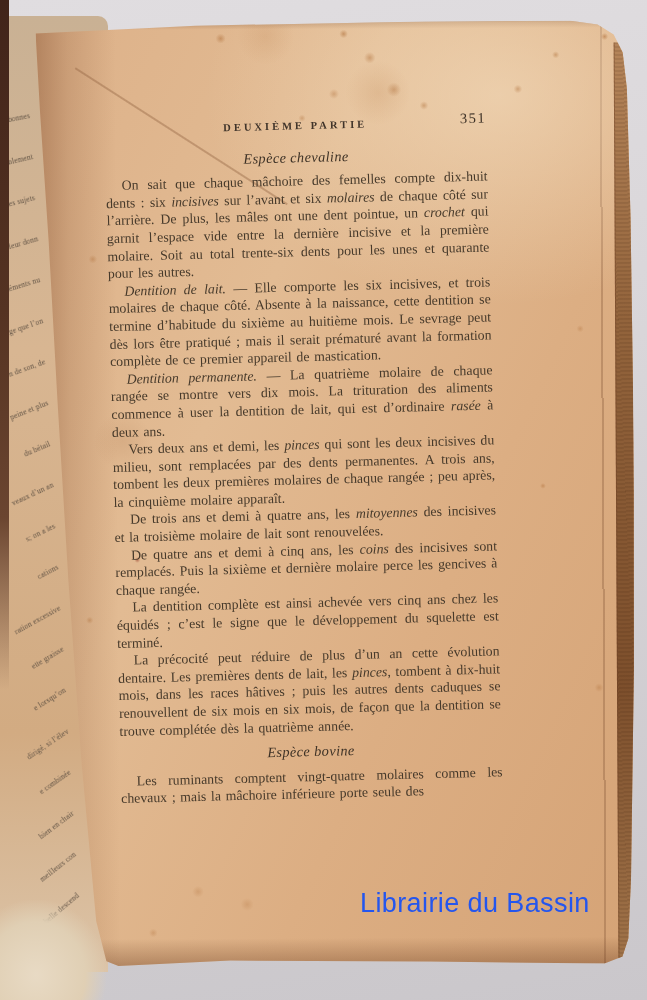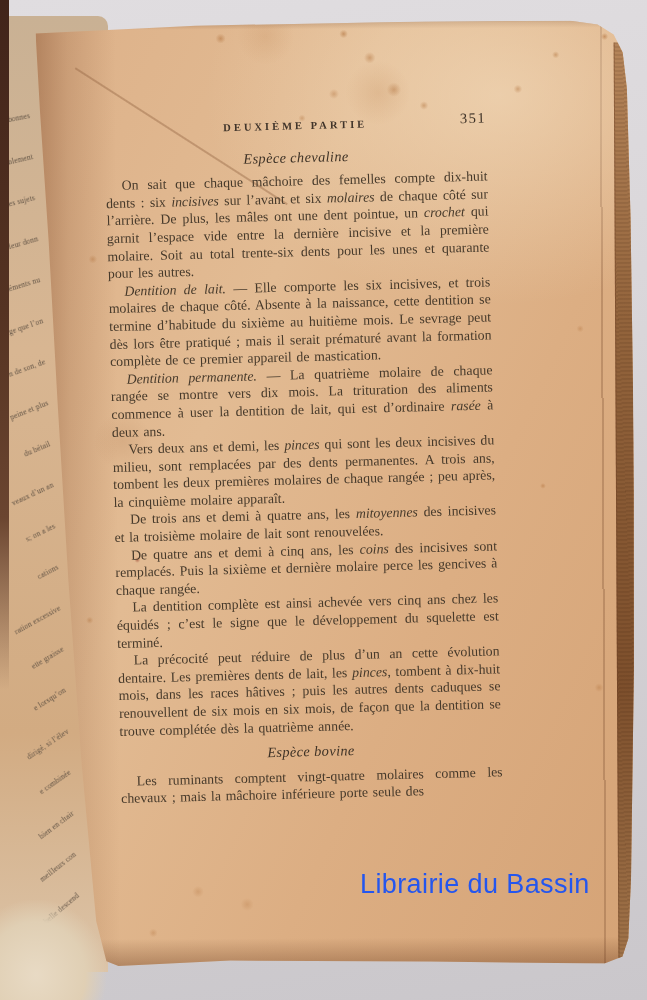--- a/index.html
+++ b/index.html
@@ -96,21 +96,21 @@
   }
   .sechead{
     text-align:center; font-style:italic; font-size:14.3px; letter-spacing:.4px;
     color:#3e3226; margin:0 0 6px 0; text-indent:0;
   }
   .sechead.second{ margin-top:8px; margin-bottom:7px; }
   .textblock p{ margin:0; text-indent:16px; word-spacing:1.2px; }
   .textblock i{ font-style:italic; }
   
   .watermark{
-    position:absolute; left:360px; top:869px; z-index:5;
+    position:absolute; left:360px; top:888px; z-index:5;
     font-family:"Liberation Sans", sans-serif; font-size:27px; letter-spacing:.4px;
     color:#2456ee; white-space:nowrap;
   }
 </style>
 </head>
 <body>
 
 <div class="scene">
 
   <div class="left-page">

